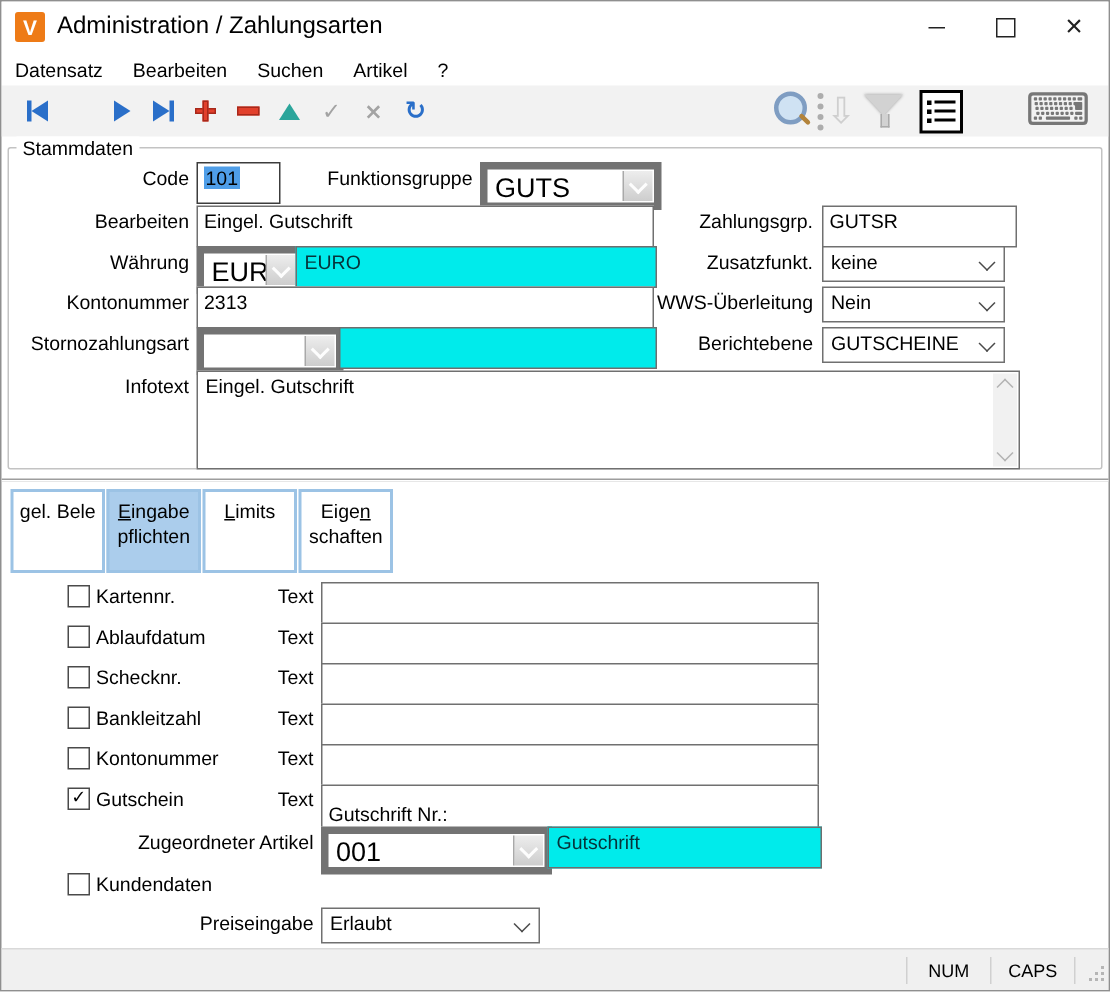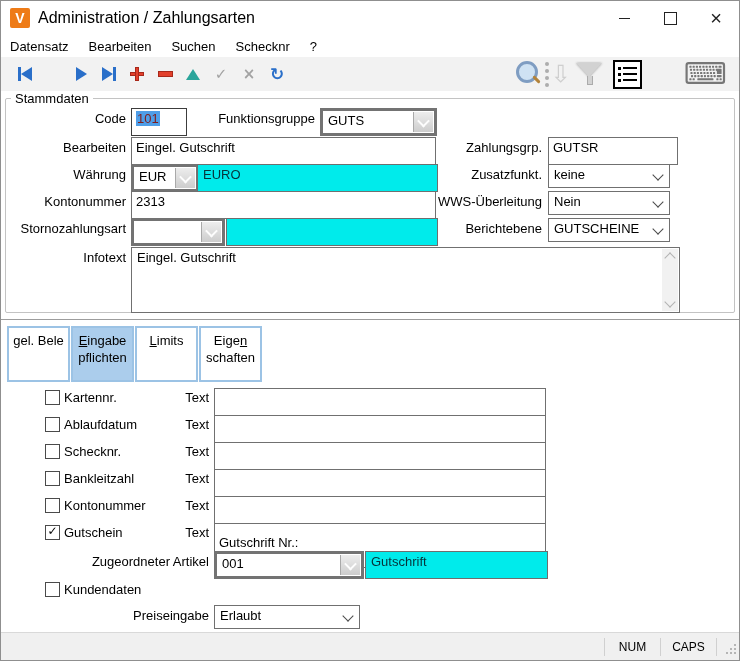--- a/index.html
+++ b/index.html
@@ -49,22 +49,22 @@
   .listicon .sq{width:3px;height:3px;background:#000;}
   .listicon .ln{flex:1;height:2px;background:#000;}
   .kbglyph{font-size:30px;color:#777;line-height:30px;margin:0 6px 0 36px;font-family:"DejaVu Sans",sans-serif;}
   
   .groupbox{left:4px;top:97px;width:730px;height:215px;border:1px solid #c3c3c3;border-radius:2px;}
   .legend{left:10px;top:90px;background:#fff;padding:0 4px;font-size:13px;}
   .lbl{position:absolute;text-align:right;font-size:13px;white-space:nowrap;}
   .field{position:absolute;border:1px solid #707070;background:#fff;font-size:13px;padding:2px 4px;white-space:nowrap;overflow:hidden;}
   .field.dark{border-color:#3c3c3c;}
   .cyanfield{position:absolute;border:1px solid #6e6e6e;background:#00ebeb;font-size:13px;padding:2px 5px;white-space:nowrap;overflow:hidden;color:#06333a;}
-  .sel{background:#4f9ee8;color:#7f1d1d;padding:0 1px;}
-  .combo{position:absolute;border:3px solid #737373;background:#fff;font-size:13px;}
+  .sel{background:#4f9ee8;color:#000000;padding:0 1px;}
+  .combo{position:absolute;border:5px solid #737373;background:#fff;font-size:18px;}
   .combo .val{position:absolute;left:5px;top:2px;white-space:nowrap;}
   .combobtn{position:absolute;right:1px;top:1px;bottom:1px;width:19px;background:linear-gradient(#ededed,#cdcdcd);border-left:1px solid #a9a9a9;display:flex;align-items:center;justify-content:center;}
   .chev-w{width:7px;height:7px;border-right:2px solid #fdfdfd;border-bottom:2px solid #fdfdfd;transform:rotate(45deg) translate(-1px,-1px);}
   .flatselect{position:absolute;border:1px solid #707070;background:#fff;font-size:13px;}
   .flatselect .val{position:absolute;left:5px;top:2px;white-space:nowrap;}
   .chev-d{position:absolute;right:7px;top:6px;width:7px;height:7px;border-right:1.5px solid #4a4a4a;border-bottom:1.5px solid #4a4a4a;transform:rotate(45deg);}
   .textarea{position:absolute;border:1px solid #707070;background:#fff;font-size:13px;padding:2px 5px;}
   .scrollv{position:absolute;right:1px;top:1px;bottom:1px;width:16px;background:#f1f1f1;}
   .scrollv .up,.scrollv .dn{position:absolute;left:4px;width:7px;height:7px;border-right:1.5px solid #b2b2b2;border-bottom:1.5px solid #b2b2b2;}
   .scrollv .up{top:5px;transform:rotate(-135deg);}
@@ -102,21 +102,21 @@
       <div class="winbtn">
           <span class="closeglyph">×</span>
         </div>
     </div>
   </div>
 
   <div class="abs menubar">
     <div class="menuitem">Datensatz</div>
     <div class="menuitem">Bearbeiten</div>
     <div class="menuitem">Suchen</div>
-    <div class="menuitem">Schecknr</div>
+    <div class="menuitem">Artikel</div>
     <div class="menuitem">?</div>
   </div>
 
   <div class="abs toolbar">
     <div style="width:10px"></div>
     <div class="tbtn">
         <span class="vbar"></span>
         <span class="tri-l"></span>
       </div>
     <div class="spacer28"></div>

